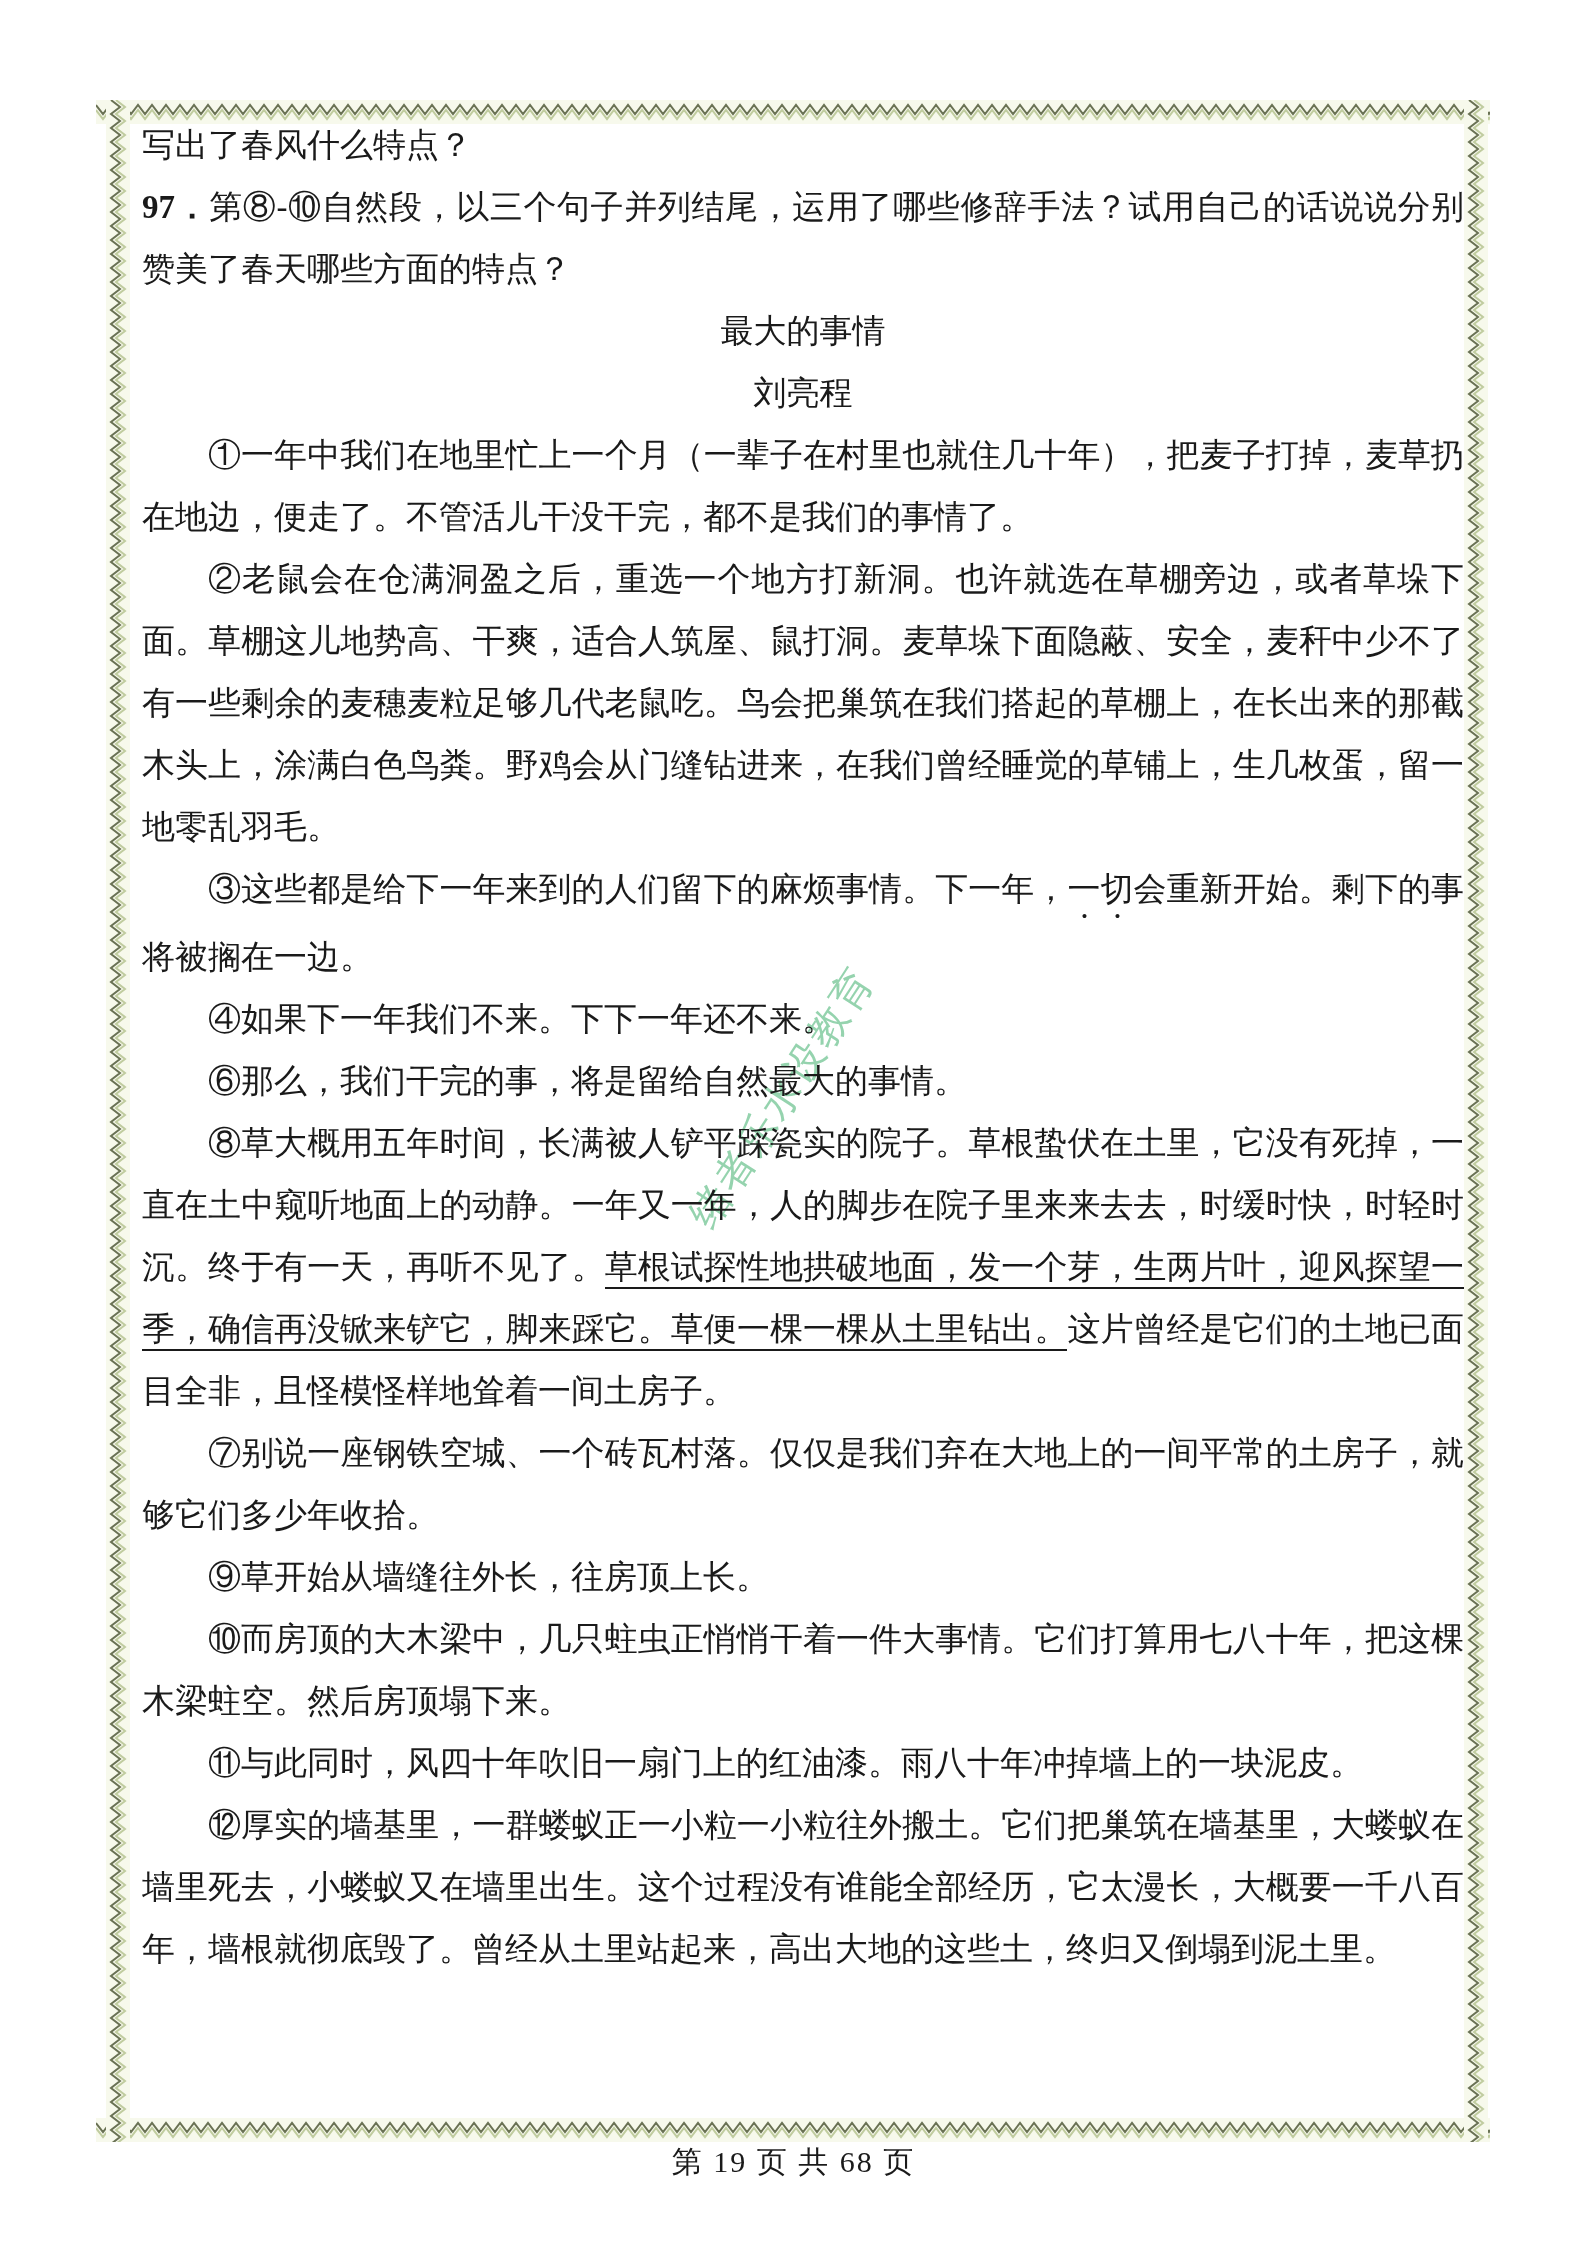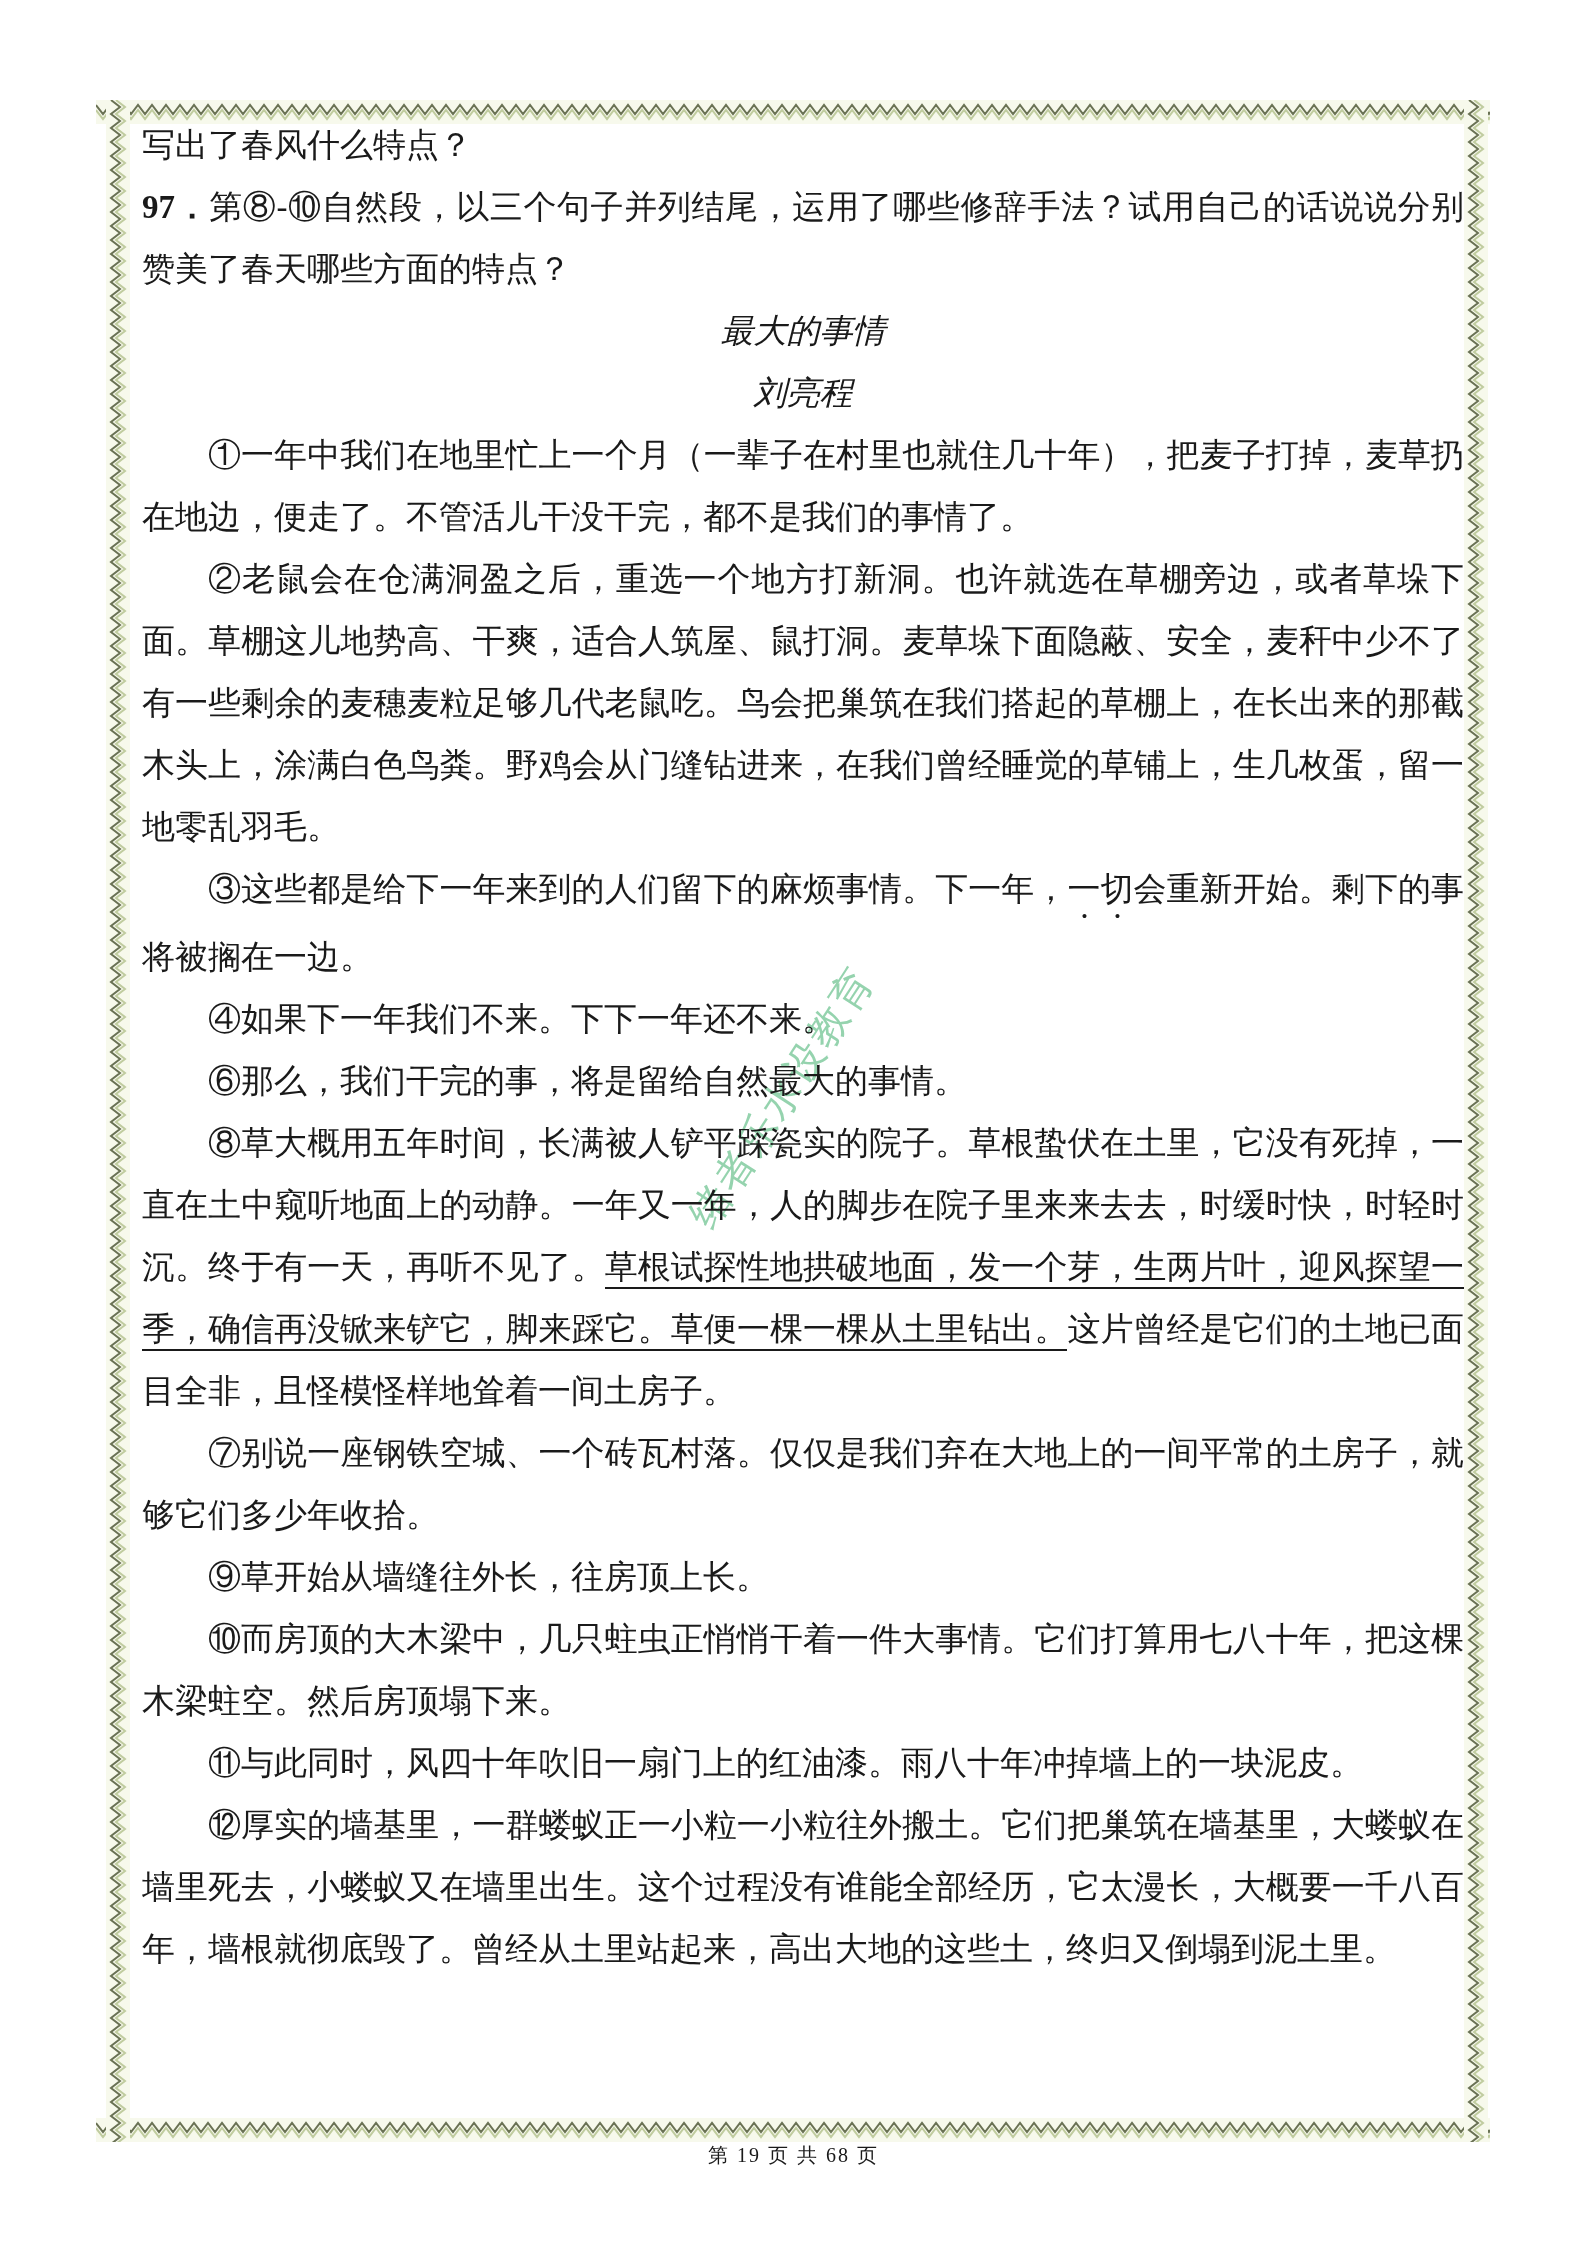--- a/index.html
+++ b/index.html
@@ -31,34 +31,34 @@
     z-index:1;
   }
   .content p{
     margin:0;
     font-size:33px;
     line-height:62px;
     text-align:justify;
     text-justify:inter-ideograph;
   }
   p.indent{text-indent:2em;}
-  p.center{text-align:center;text-justify:auto;font-style:italic;}
+  p.center{text-align:center;text-justify:auto;}
   .b{font-weight:bold;}
   .u{border-bottom:2px solid #1a1a1a;padding-bottom:2px;}
   .em-dot{
     -webkit-text-emphasis:filled dot #1a1a1a;
     -webkit-text-emphasis-position:under;
     text-emphasis:filled dot #1a1a1a;
     text-emphasis-position:under right;
   }
   .footer{
     position:absolute;
     left:0;top:2142px;width:100%;
     text-align:center;
-    font-size:20px;
+    font-size:30px;
     letter-spacing:2px;
     z-index:1;
   }
 </style>
 </head>
 <body>
 
 <div class="page">
 
   <div class="border-strip" style="left:96px;top:100px;width:1394px;height:24px;">

